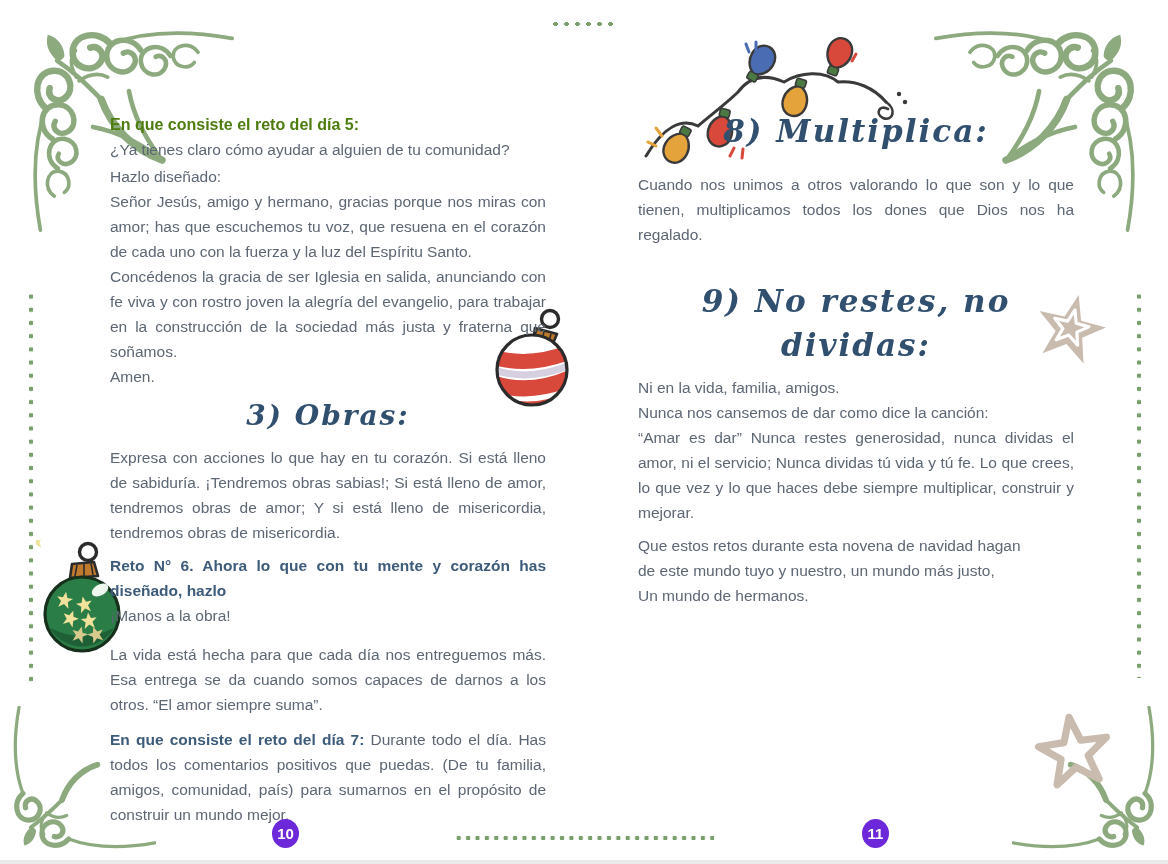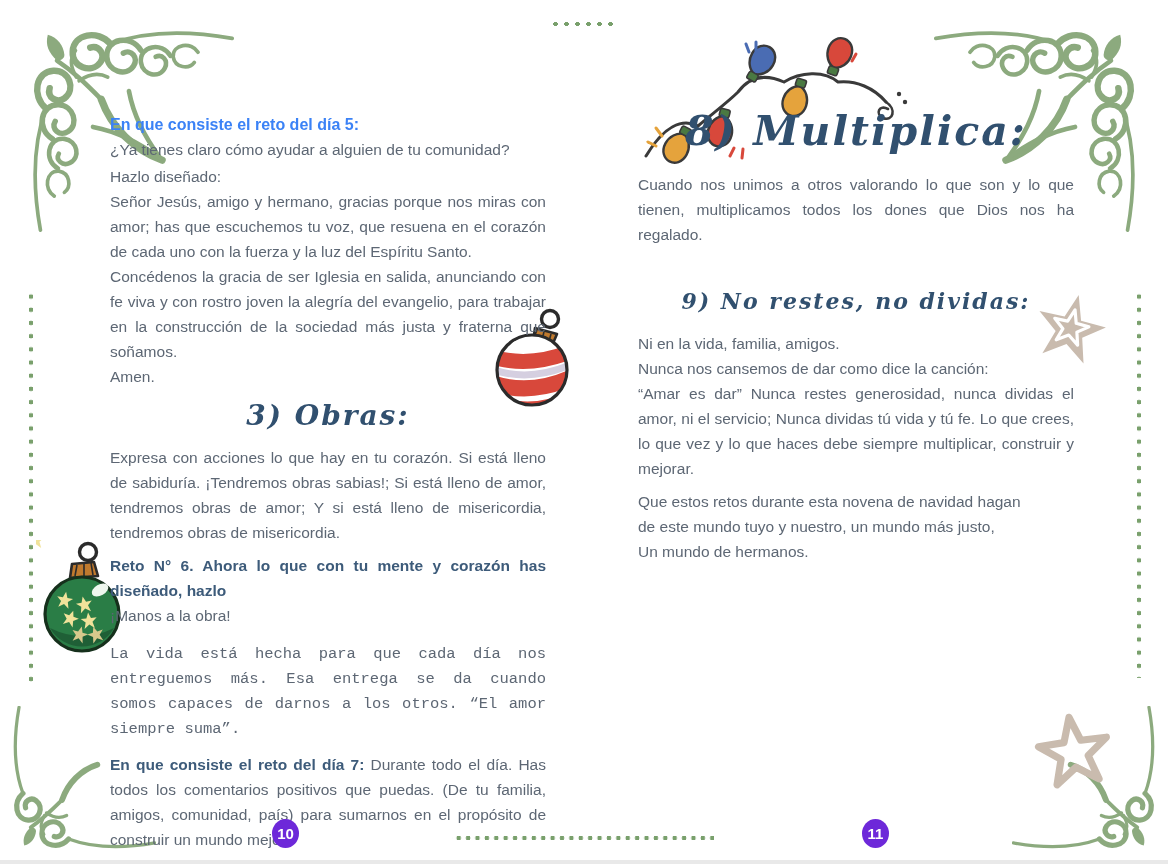--- a/index.html
+++ b/index.html
@@ -27,29 +27,29 @@
   .dots-right{left:1136px;top:288px;height:390px;}
 
   
   .col{position:absolute;width:436px;font-size:15.5px;line-height:25px;}
   .col-left{left:110px;top:112px;}
   .col-right{left:638px;top:98px;}
   .col p{margin:0;}
   .just{text-align:justify;}
   .prewrap{white-space:pre-line;}
   .bold{font-weight:bold;color:#3d5b7a;}
-  .subhead{font-weight:bold;color:#3b82f6;font-size:16px;}
+  .subhead{font-weight:bold;color:#4d7c0f;font-size:16px;}
   .script-head{font-family:"DejaVu Serif",serif;font-style:italic;font-weight:bold;
      color:#31506f;text-align:center;font-size:28px;line-height:42px;letter-spacing:2px;}
-  .h8{font-size:41px;line-height:46px;margin-top:10px !important;}
-  .h9{font-size:22px;line-height:44px;margin-top:32px !important;}
+  .h8{font-size:31px;line-height:46px;margin-top:10px !important;}
+  .h9{font-size:31px;line-height:44px;margin-top:32px !important;}
 
   .mt2{margin-top:2px !important;}   .mt4{margin-top:4px !important;}
   .mt6{margin-top:6px !important;}   .mt8{margin-top:8px !important;}
-  .mt10{margin-top:10px !important;} .mt14{margin-top:14px !important;font-family:Liberation Mono, monospace;}
+  .mt10{margin-top:10px !important;} .mt14{margin-top:14px !important;}
   .mt18{margin-top:18px !important;}
 
   
   .badge{position:absolute;width:27px;height:29px;border-radius:50%;background:#6d28d9;
      color:#ffffff;font-weight:bold;font-size:15px;display:flex;align-items:center;justify-content:center;}
   .badge-10{left:272px;top:819px;}
   .badge-11{left:862px;top:819px;}
 
   
   .art{position:absolute;}

